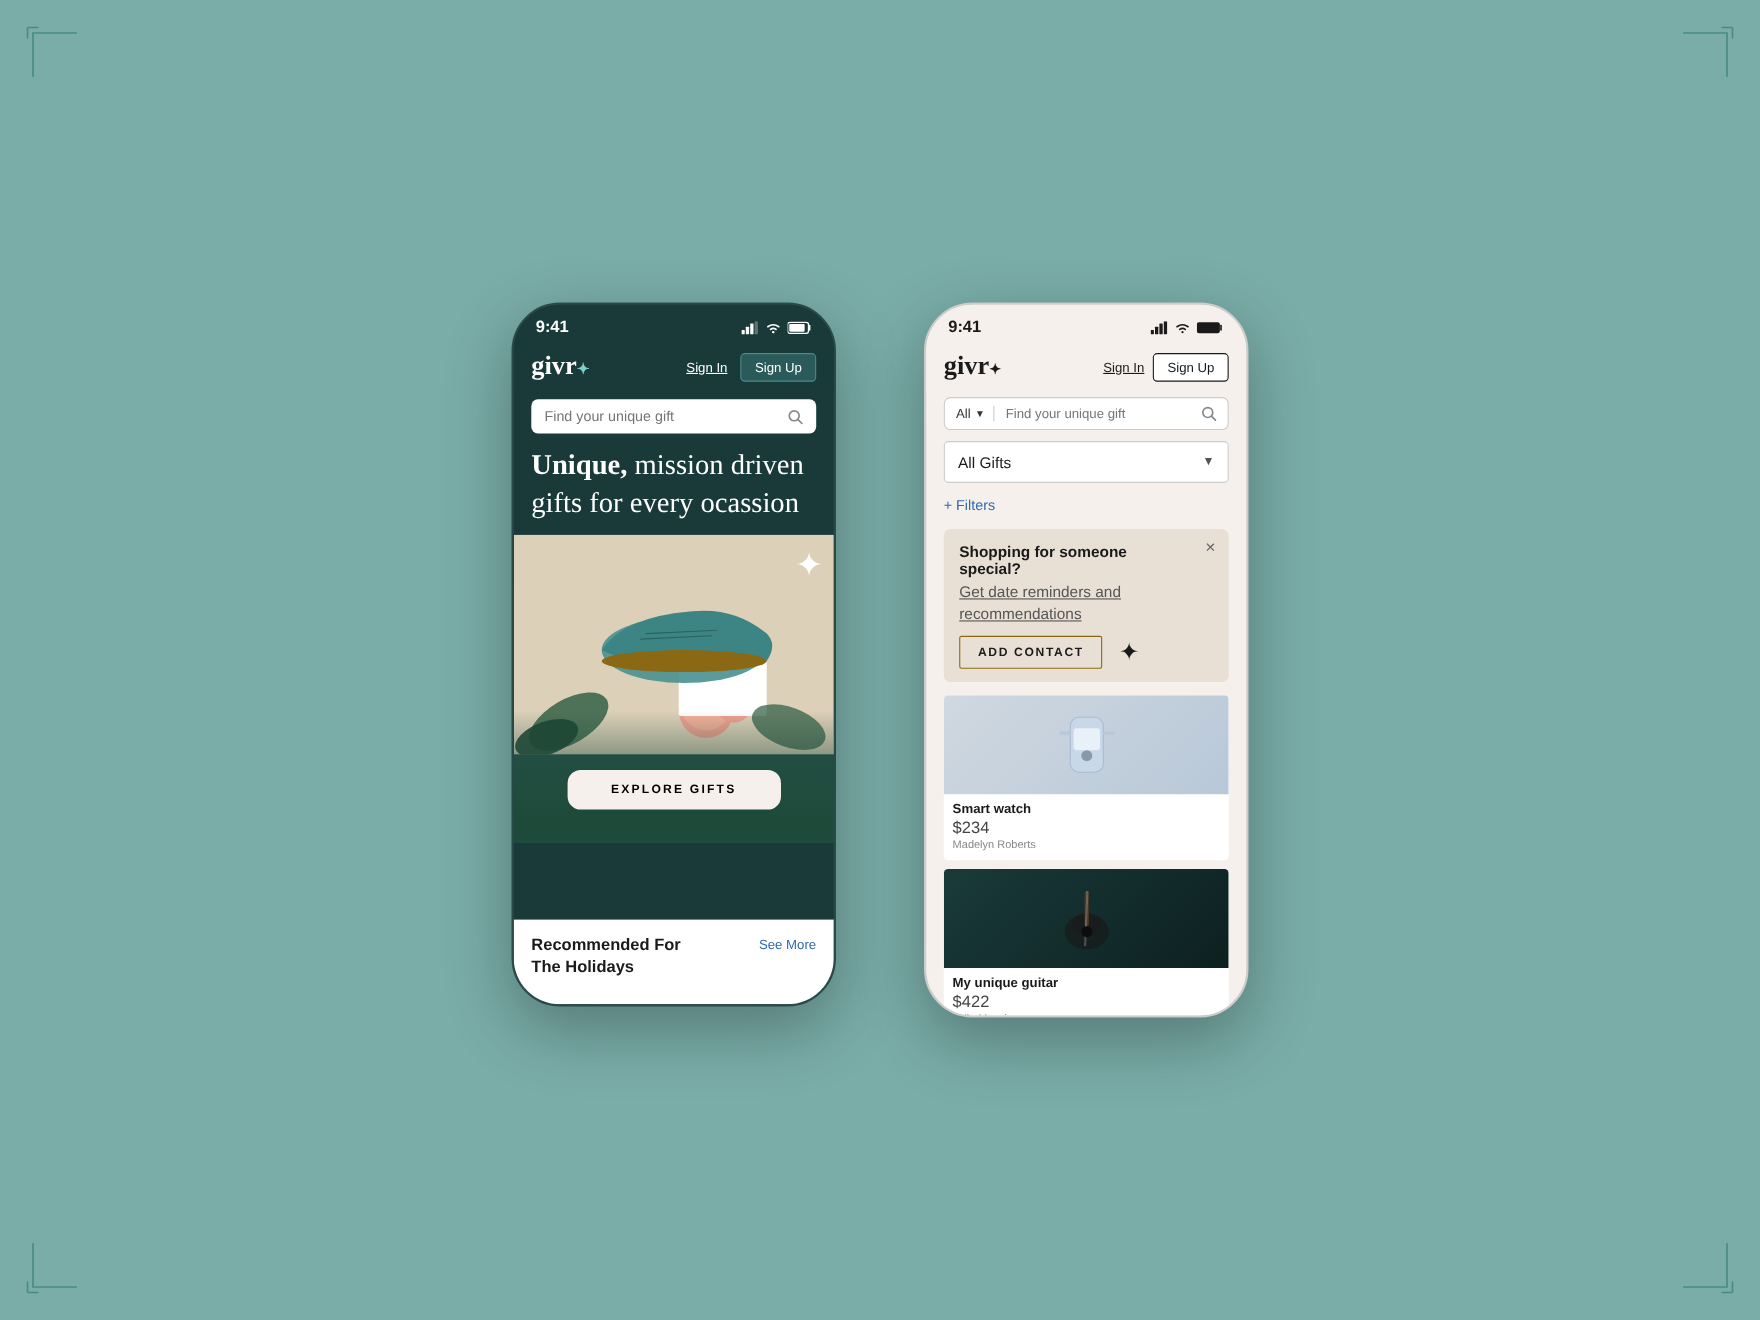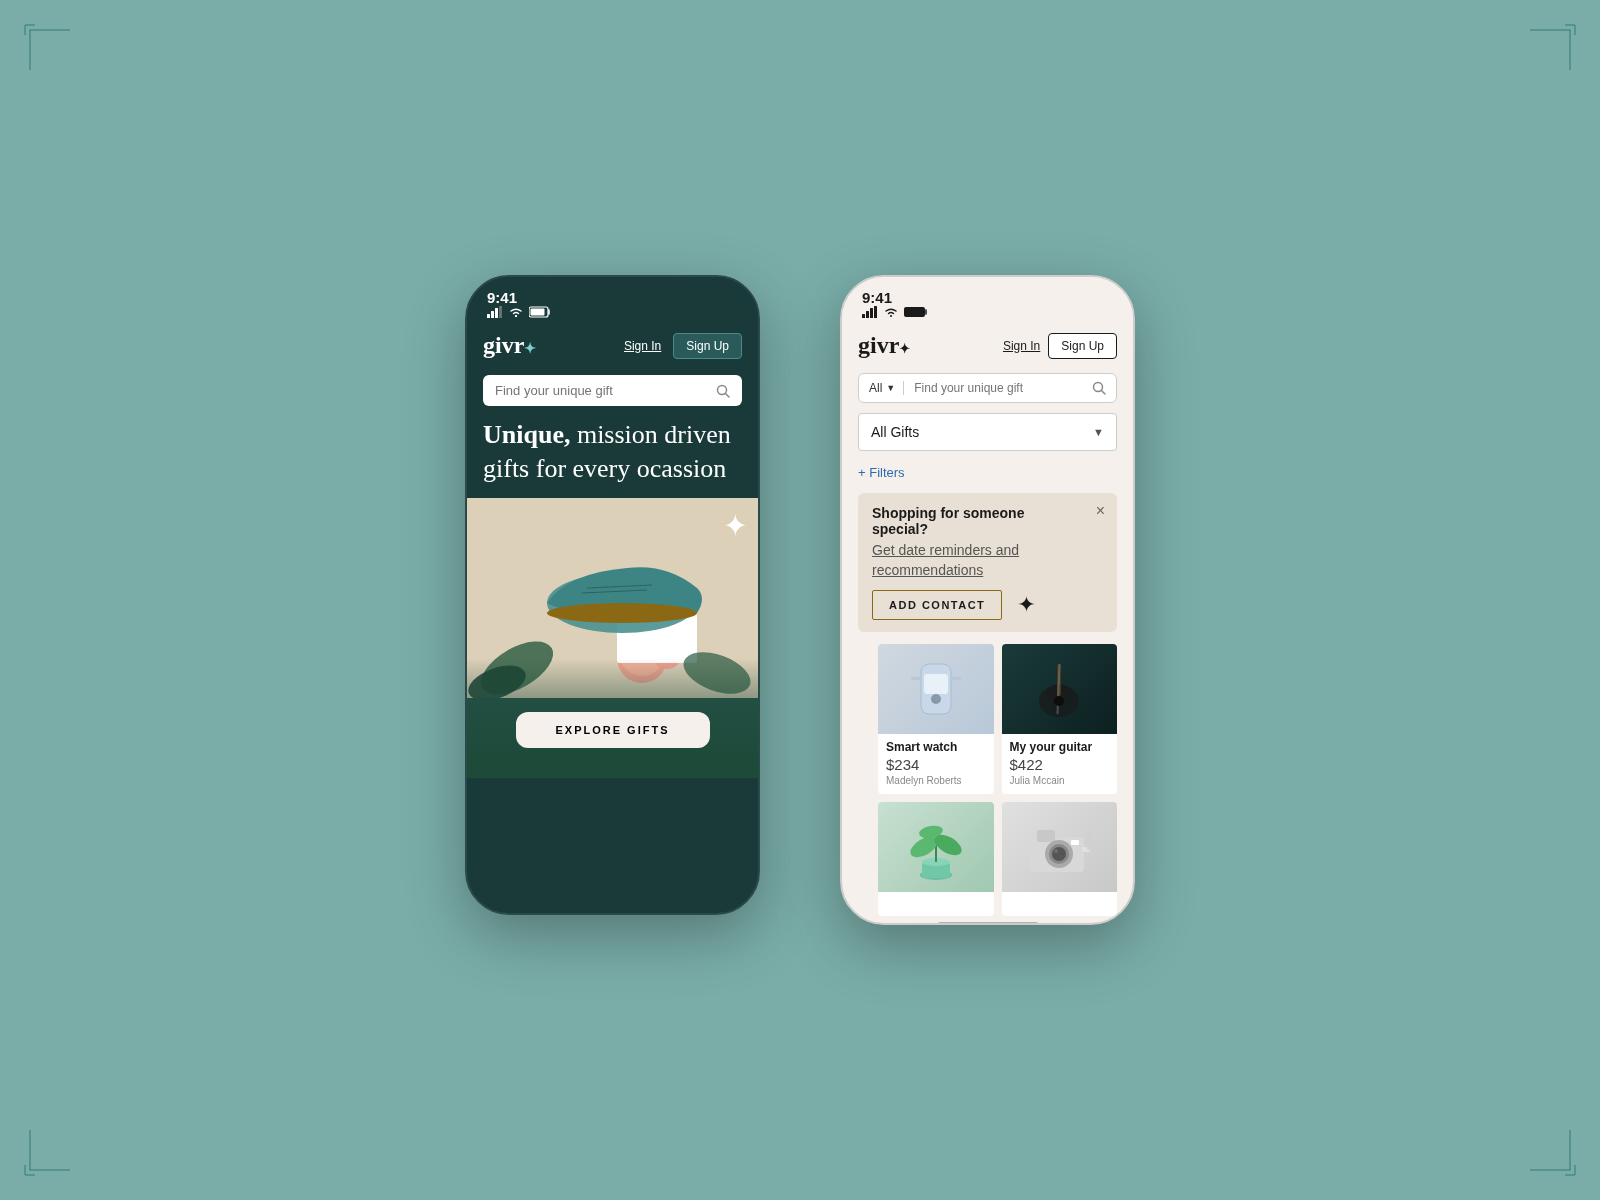--- a/index.html
+++ b/index.html
@@ -57,21 +57,20 @@
       border: 2px solid #ccc;
     }
 
     
     .status-bar {
       display: flex;
       justify-content: space-between;
       padding: 12px 20px 6px;
       font-size: 13px;
       font-weight: 600;
-      flex-direction: column;
     }
     .status-bar-dark { color: #fff; background: #1a3a3a; }
     .status-bar-light { color: #1a1a1a; background: #f5f0eb; }
 
     .status-time { font-size: 15px; font-weight: 700; }
     .status-icons { display: flex; gap: 5px; align-items: center; }
 
     
     .header-dark {
       padding: 8px 16px 10px;
@@ -382,24 +381,23 @@
       font-weight: 700;
       letter-spacing: 1.5px;
       padding: 8px 16px;
       cursor: pointer;
       border-radius: 2px;
     }
 
     
     .product-grid {
       display: grid;
-      grid-template-columns: 1fr 1fr;
+      grid-template-columns: 1fr;
       gap: 8px;
       padding: 0 16px;
-      margin-left: 20px;
     }
 
     .product-card {
       background: #fff;
       border-radius: 4px;
       overflow: hidden;
     }
 
     .product-img-smartwatch {
       background: linear-gradient(135deg, #d0d8e0 0%, #b8c8d8 100%);
@@ -590,20 +588,27 @@
       
       <div class="hero-sparkle">✦</div>
 
       
       <div class="leaf-deco"></div>
 
       
       <button class="btn-explore">EXPLORE GIFTS</button>
     </div>
 
+    <div class="recommended-section">
+      <div class="recommended-header">
+        <div class="recommended-title">Recommended For<br>The Holidays</div>
+        <a href="#" class="see-more-link">See More</a>
+      </div>
+      <div class="bottom-bar-dark"></div>
+    </div>
   </div>
 
   <div class="phone phone-right">
 
     <div class="status-bar status-bar-light">
       <span class="status-time">9:41</span>
       <div class="status-icons">
         <svg width="16" height="12" viewBox="0 0 16 12" fill="#1a1a1a">
           <rect x="0" y="8" width="3" height="4" rx="0.5"></rect>
           <rect x="4" y="5" width="3" height="7" rx="0.5"></rect>
@@ -691,21 +696,21 @@
 
             <rect x="38" y="5" width="4" height="32" rx="2" fill="#4a3a20" opacity="0.9"></rect>
 
             <line x1="40" y1="5" x2="38" y2="55" stroke="#c8c8c8" stroke-width="0.5" opacity="0.6"></line>
             <line x1="41" y1="5" x2="39" y2="55" stroke="#c8c8c8" stroke-width="0.5" opacity="0.6"></line>
 
             <circle cx="40" cy="42" r="5" fill="#0d0d0d"></circle>
           </svg>
         </div>
         <div class="product-info">
-          <div class="product-name">My your guitar</div>
+          <div class="product-name">My unique guitar</div>
           <div class="product-price">$422</div>
           <div class="product-user">Julia Mccain</div>
         </div>
       </div>
 
       <div class="product-card">
         <div class="product-img-plant">
           <svg width="80" height="80" viewBox="0 0 80 80">
 
             <ellipse cx="40" cy="68" rx="16" ry="5" fill="#6bbca0"></ellipse>

